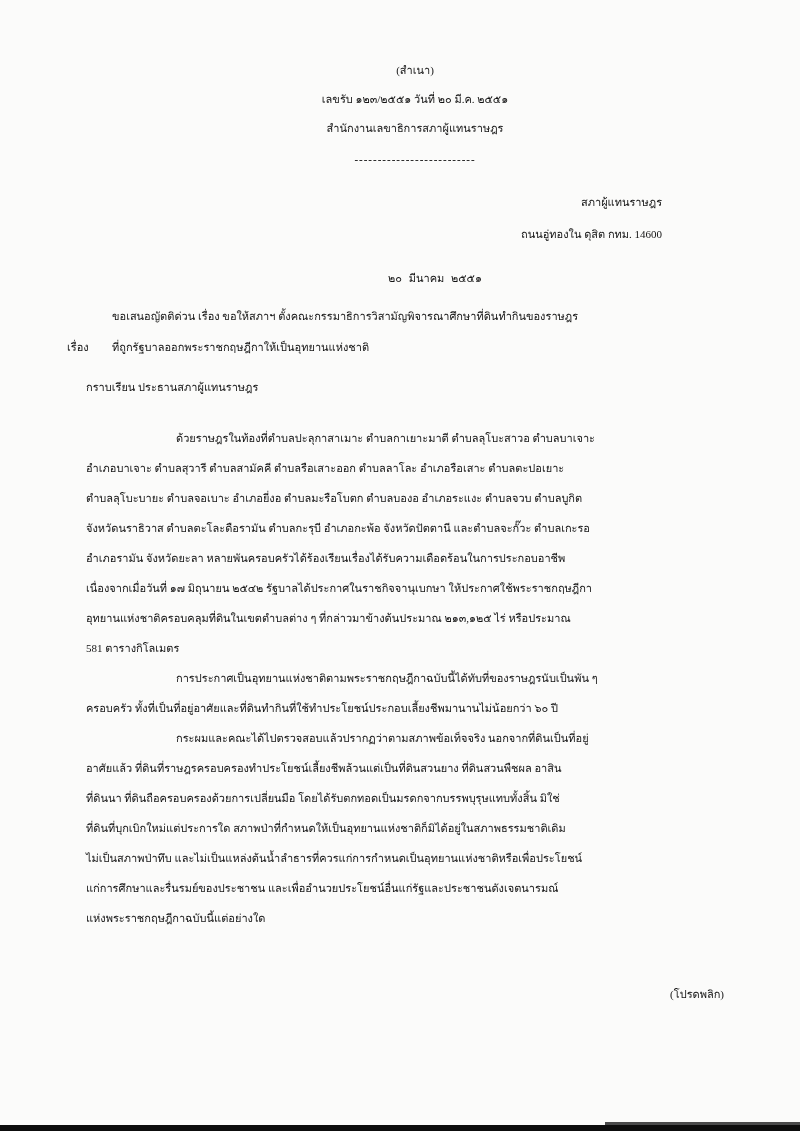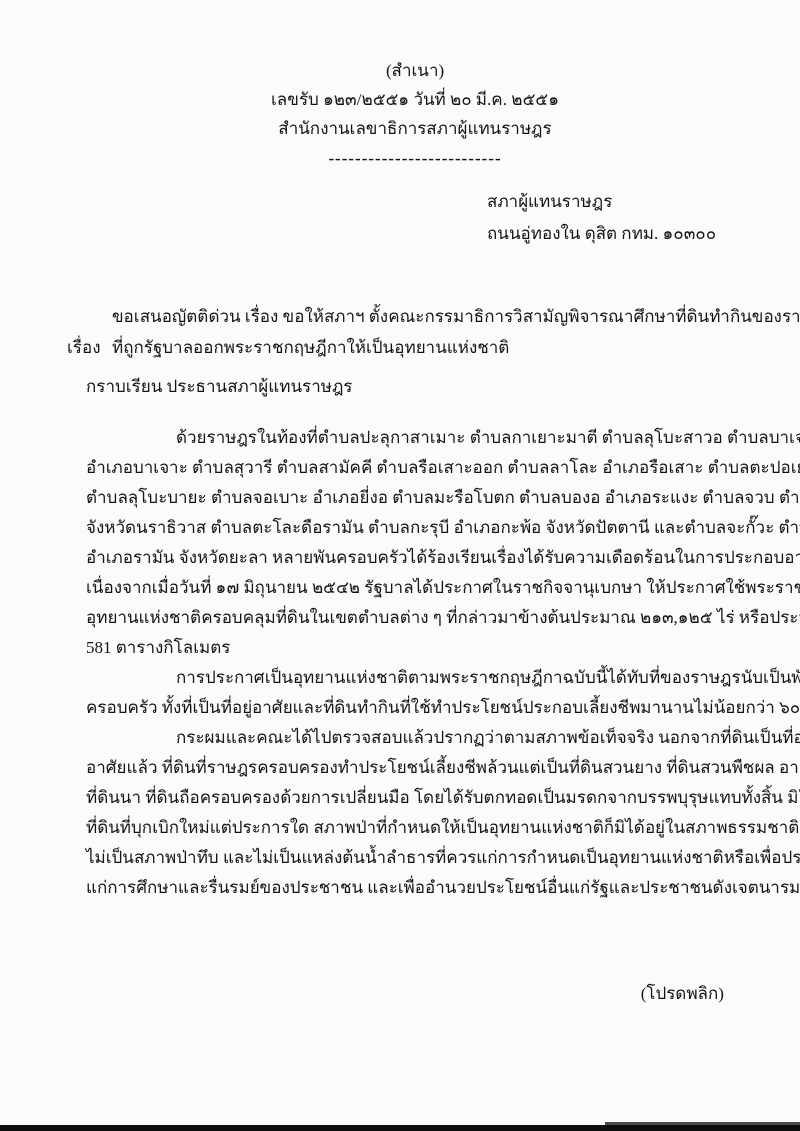--- a/index.html
+++ b/index.html
@@ -9,21 +9,21 @@
   }
   .page {
     position: relative;
     width: 800px;
     height: 1131px;
     margin: 0 auto;
     background: #fbfbfa;
     overflow: hidden;
     font-family: "Liberation Serif", "DejaVu Serif", serif;
     color: #141414;
-    font-size: 17px;
+    font-size: 11px;
   }
   
   .header {
     position: absolute;
     top: 56px;
     left: 15px;           
     width: 800px;
     text-align: center;
   }
   .header .hline {
@@ -33,22 +33,22 @@
   .header .divider {
     margin-top: 6px;
     letter-spacing: 1px;
     font-weight: bold;
     line-height: 20px;
   }
   
   .sender {
     position: absolute;
     top: 186px;
-    left: 487px;
-    text-align: left;
+    left: 521px;
+    text-align: right;
   }
   .sender .sline {
     line-height: 32px;
     white-space: nowrap;
   }
   
   .date-line {
     position: absolute;
     top: 263px;
     left: 388px;
@@ -130,23 +130,24 @@
 
   <div class="header">
     <div class="hline">(สำเนา)</div>
     <div class="hline">เลขรับ ๑๒๓/๒๕๕๑ วันที่ ๒๐ มี.ค. ๒๕๕๑</div>
     <div class="hline">สำนักงานเลขาธิการสภาผู้แทนราษฎร</div>
     <div class="divider">--------------------------</div>
   </div>
 
   <div class="sender">
     <div class="sline">สภาผู้แทนราษฎร</div>
-    <div class="sline">ถนนอู่ทองใน ดุสิต กทม. ๑๐๓๐๐</div>
+    <div class="sline">ถนนอู่ทองใน ดุสิต กทม. 14600</div>
   </div>
 
+  <div class="date-line">๒๐ มีนาคม ๒๕๕๑</div>
 
   <div class="subject">
     <div class="subject-label">เรื่อง</div>
     <div class="subject-text">
       <div class="subj-line">ขอเสนอญัตติด่วน เรื่อง ขอให้สภาฯ ตั้งคณะกรรมาธิการวิสามัญพิจารณาศึกษาที่ดินทำกินของราษฎร</div>
       <div class="subj-line">ที่ถูกรัฐบาลออกพระราชกฤษฎีกาให้เป็นอุทยานแห่งชาติ</div>
     </div>
   </div>
 
   <div class="salutation">กราบเรียน ประธานสภาผู้แทนราษฎร</div>
@@ -169,20 +170,21 @@
       <div class="line">ครอบครัว ทั้งที่เป็นที่อยู่อาศัยและที่ดินทำกินที่ใช้ทำประโยชน์ประกอบเลี้ยงชีพมานานไม่น้อยกว่า ๖๐ ปี</div>
     </div>
 
     <div class="paragraph">
       <div class="line indent">กระผมและคณะได้ไปตรวจสอบแล้วปรากฏว่าตามสภาพข้อเท็จจริง นอกจากที่ดินเป็นที่อยู่</div>
       <div class="line">อาศัยแล้ว ที่ดินที่ราษฎรครอบครองทำประโยชน์เลี้ยงชีพล้วนแต่เป็นที่ดินสวนยาง ที่ดินสวนพืชผล อาสิน</div>
       <div class="line">ที่ดินนา ที่ดินถือครอบครองด้วยการเปลี่ยนมือ โดยได้รับตกทอดเป็นมรดกจากบรรพบุรุษแทบทั้งสิ้น มิใช่</div>
       <div class="line">ที่ดินที่บุกเบิกใหม่แต่ประการใด สภาพป่าที่กำหนดให้เป็นอุทยานแห่งชาติก็มิได้อยู่ในสภาพธรรมชาติเดิม</div>
       <div class="line">ไม่เป็นสภาพป่าทึบ และไม่เป็นแหล่งต้นน้ำลำธารที่ควรแก่การกำหนดเป็นอุทยานแห่งชาติหรือเพื่อประโยชน์</div>
       <div class="line">แก่การศึกษาและรื่นรมย์ของประชาชน และเพื่ออำนวยประโยชน์อื่นแก่รัฐและประชาชนดังเจตนารมณ์</div>
+      <div class="line">แห่งพระราชกฤษฎีกาฉบับนี้แต่อย่างใด</div>
     </div>
 
   </div>
 
   <div class="turn-note">(โปรดพลิก)</div>
 
   <div class="scan-bar"></div>
 
 </div>
 

